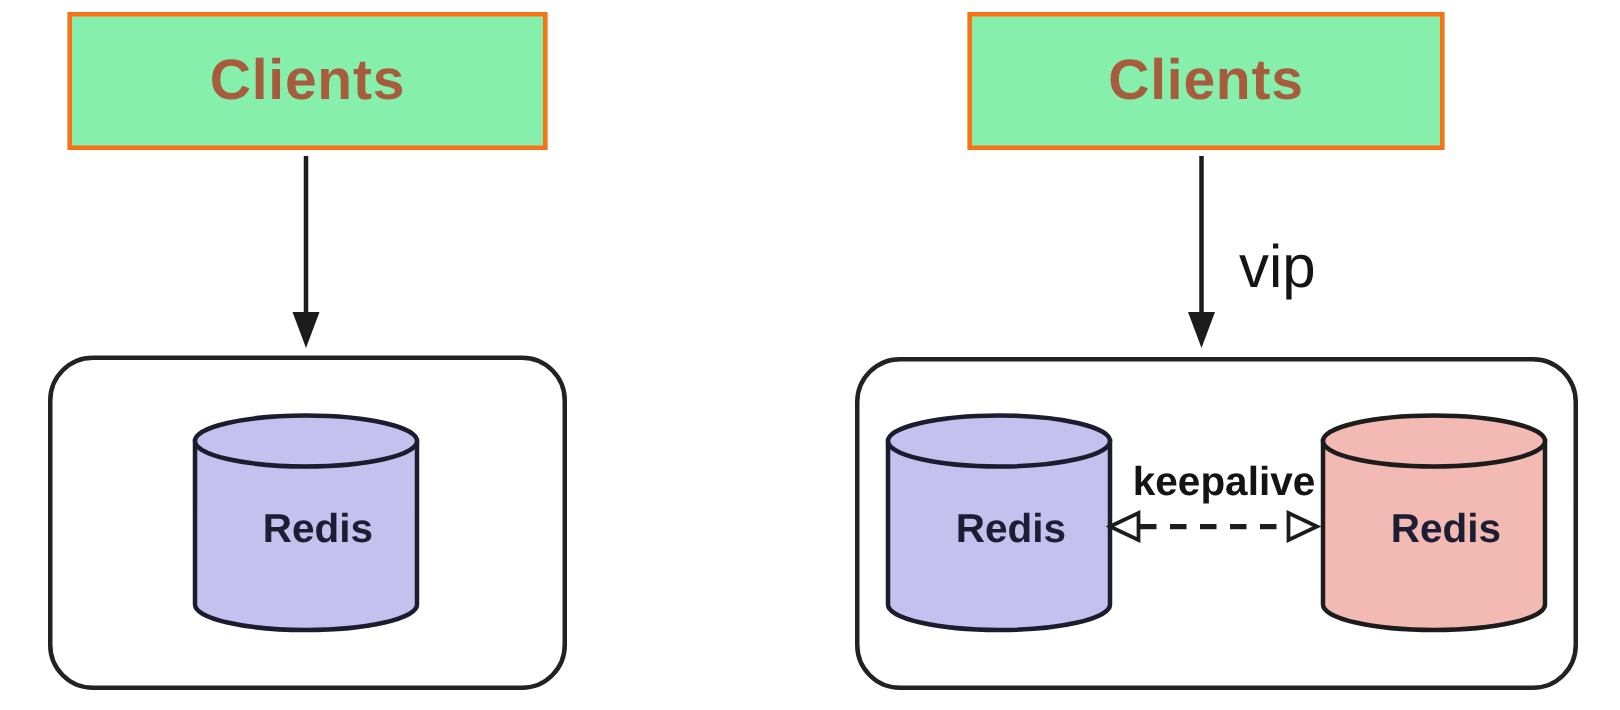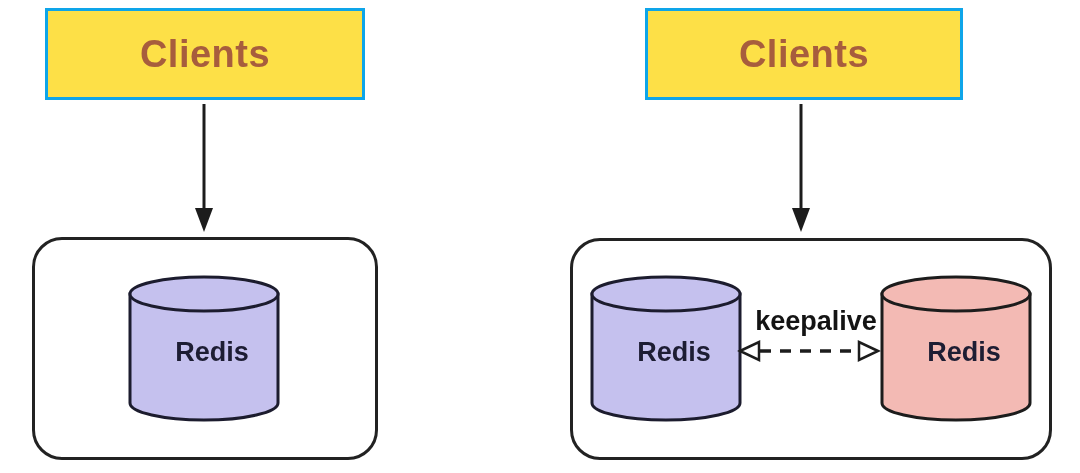--- a/index.html
+++ b/index.html
@@ -11,22 +11,22 @@
   .canvas {
     position: relative;
     width: 1080px;
     height: 473px;
     background: #ffffff;
     overflow: hidden;
   }
   .clients-box {
     position: absolute;
     box-sizing: border-box;
-    border: 3px solid #0ea5e9;
-    background: #fde047;
+    border: 3px solid #f97316;
+    background: #86efac;
     display: flex;
     align-items: center;
     justify-content: center;
   }
   .clients-box .clients-label {
     color: #a75d3d;
     font-size: 38px;
     font-weight: bold;
     letter-spacing: 0.5px;
   }
@@ -124,14 +124,15 @@
   </svg>
 
   <div class="cyl-label" style="left:130px; top:337px;">Redis</div>
 
   <div class="cyl-label" style="left:592px; top:337px;">Redis</div>
 
   <div class="cyl-label" style="left:882px; top:337px;">Redis</div>
 
   <div class="keepalive-label">keepalive</div>
 
+  <div class="vip-label">vip</div>
 
 </div>
 
 </body></html>

